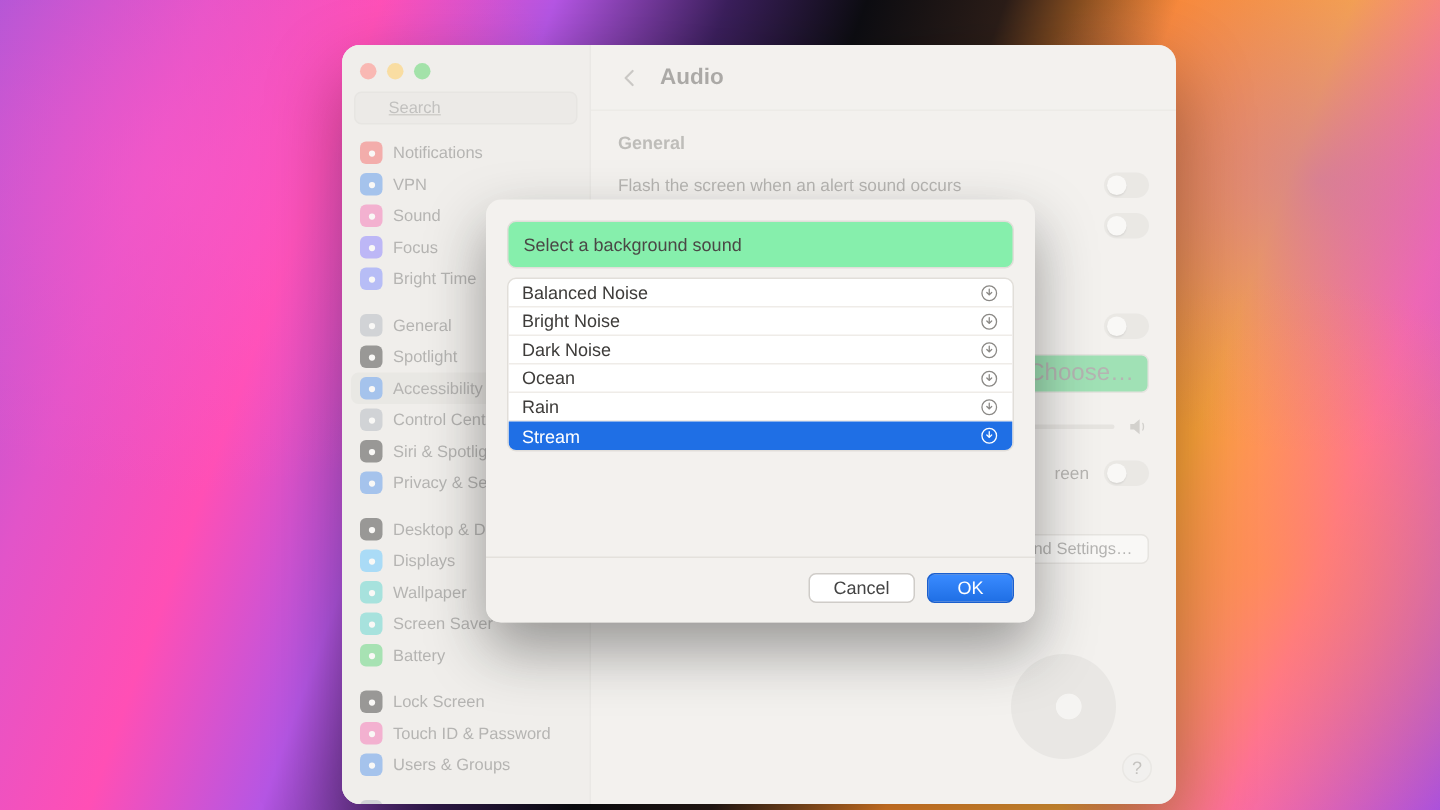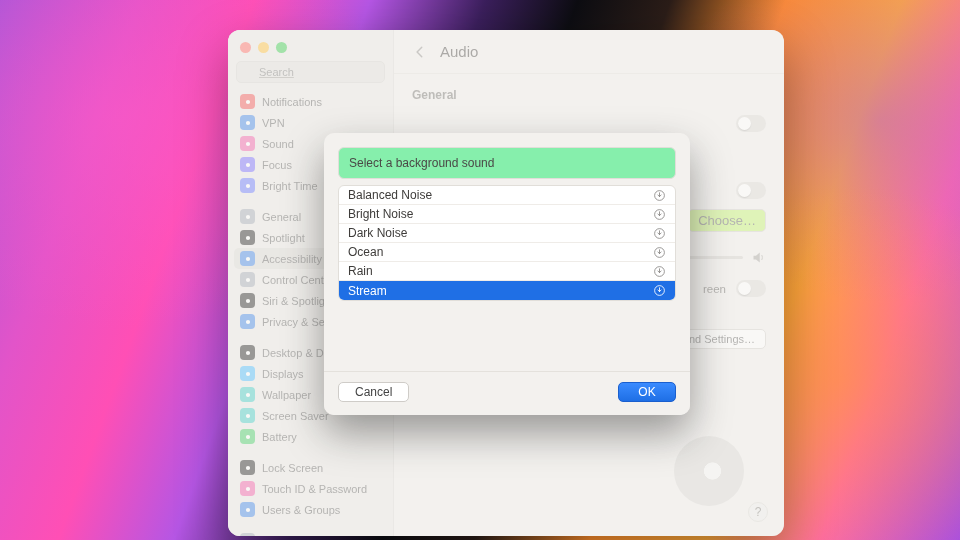--- a/index.html
+++ b/index.html
@@ -56,37 +56,37 @@
     flex:0 0 15px;
   }
   .sb-ico svg{ width:10px; height:10px; fill:#fff; }
 
   .main{ flex:1; display:flex; flex-direction:column; }
   .header{
     height:44px; display:flex; align-items:center; gap:10px; padding:0 16px;
     border-bottom:1px solid #e0ded9;
   }
   .back-btn{ width:20px;height:20px; color:#8a8884; display:flex;align-items:center;justify-content:center;}
-  .header h1{ font-size:15px; font-weight:400; color:#3d3b39;text-align:center; }
+  .header h1{ font-size:15px; font-weight:700; color:#3d3b39;text-align:center; }
   .content{ padding: 14px 18px 18px; position:relative; flex:1; }
   .sec-title{ font-size:12px; font-weight:600; color:#6d6b68; margin-bottom:8px; }
   .row{
     display:flex; align-items:center; justify-content:space-between;
     font-size:11.5px; color:#595754; padding:5px 0;
   }
   .switch{
     width:30px; height:17px; background:#d9d7d3; border-radius:10px; position:relative;
   }
   .switch::after{
     content:""; position:absolute; left:2px; top:2px; width:13px; height:13px;
     background:#fff; border-radius:50%; box-shadow:0 1px 1px rgba(0,0,0,.2);
   }
   .desc{ font-size:10px; color:#8c8a86; line-height:1.3; max-width:310px; margin-top:2px; }
   .choose-btn{
-    font-size:13px; color:#555; background:#bef264; border:1px solid #cfccc8; border-radius:5px;
+    font-size:16px; color:#555; background:#22c55e; border:1px solid #cfccc8; border-radius:5px;
     padding:3px 9px;
   }
   .slider-row{ display:flex; align-items:center; gap:8px; padding:6px 0 10px; }
   .slider-track{ flex:1; height:3px; background:#cfccc8; border-radius:2px; position:relative; }
   .slider-thumb{ position:absolute; left:45%; top:-5px; width:13px; height:13px; background:#fff; border:1px solid #bdbbb7; border-radius:50%; box-shadow:0 1px 1px rgba(0,0,0,.15);}
   .vol-ico{ color:#a09e9a; }
   .bg-settings-btn{
     font-size:11px; color:#555; background:#fff; border:1px solid #cfccc8; border-radius:5px;
     padding:3px 10px; margin-left:auto; display:block;
   }
@@ -126,21 +126,21 @@
     display:flex; align-items:center; justify-content:space-between;
     font-size:12px; color:#3e3c3a; height:19px; padding:0 9px;
     border-bottom:1px solid #efece8;
   }
   .sound-item:last-child{ border-bottom:none;align-items:center; }
   .sound-item.selected{ background:#1f6fe5; color:#fff; }
   .dl-ico{ width:13px;height:13px; color:#8b8986; }
   .sound-item.selected .dl-ico{ color:#fff; }
   .sheet-gap{ height:70px; }
   .sheet-footer{
-    border-top:1px solid #e4e1dc; padding:10px 14px 13px; display:flex; justify-content:space-between; gap:8px;
+    border-top:1px solid #e4e1dc; padding:10px 14px 13px; display:flex; justify-content:flex-end; gap:8px;
     background:#f3f1ee;
   }
   .btn{
     font-size:12px; height:20px; padding:0 16px; border-radius:5px;
     display:flex; align-items:center; justify-content:center; min-width:58px;
   }
   .btn-cancel{ background:#fff; color:#444; border:1px solid #cfccc8; }
   .btn-ok{ background:linear-gradient(#3a8bff,#1f6fe5); color:#fff; border:1px solid #1a5fce; }
 </style>
 </head>
@@ -333,20 +333,24 @@
       <div class="back-btn">
         <svg viewBox="0 0 24 24" width="14" height="14">
             <path d="M15 4l-8 8 8 8" fill="none" stroke="currentColor" stroke-width="2.5" stroke-linecap="round" stroke-linejoin="round"></path>
           </svg>
       </div>
       <h1>Audio</h1>
     </div>
     <div class="content">
       <div class="sec-title">General</div>
       <div class="row">
+        <span>Flash the screen when an alert sound occurs</span>
+        <div class="switch"></div>
+      </div>
+      <div class="row">
         <span></span>
           <div class="switch"></div>
       </div>
       <div style="height:40px"></div>
       <div class="row">
         <span></span>
           <div class="switch"></div>
       </div>
       <div class="row" style="align-items:flex-start;">
         <div>

